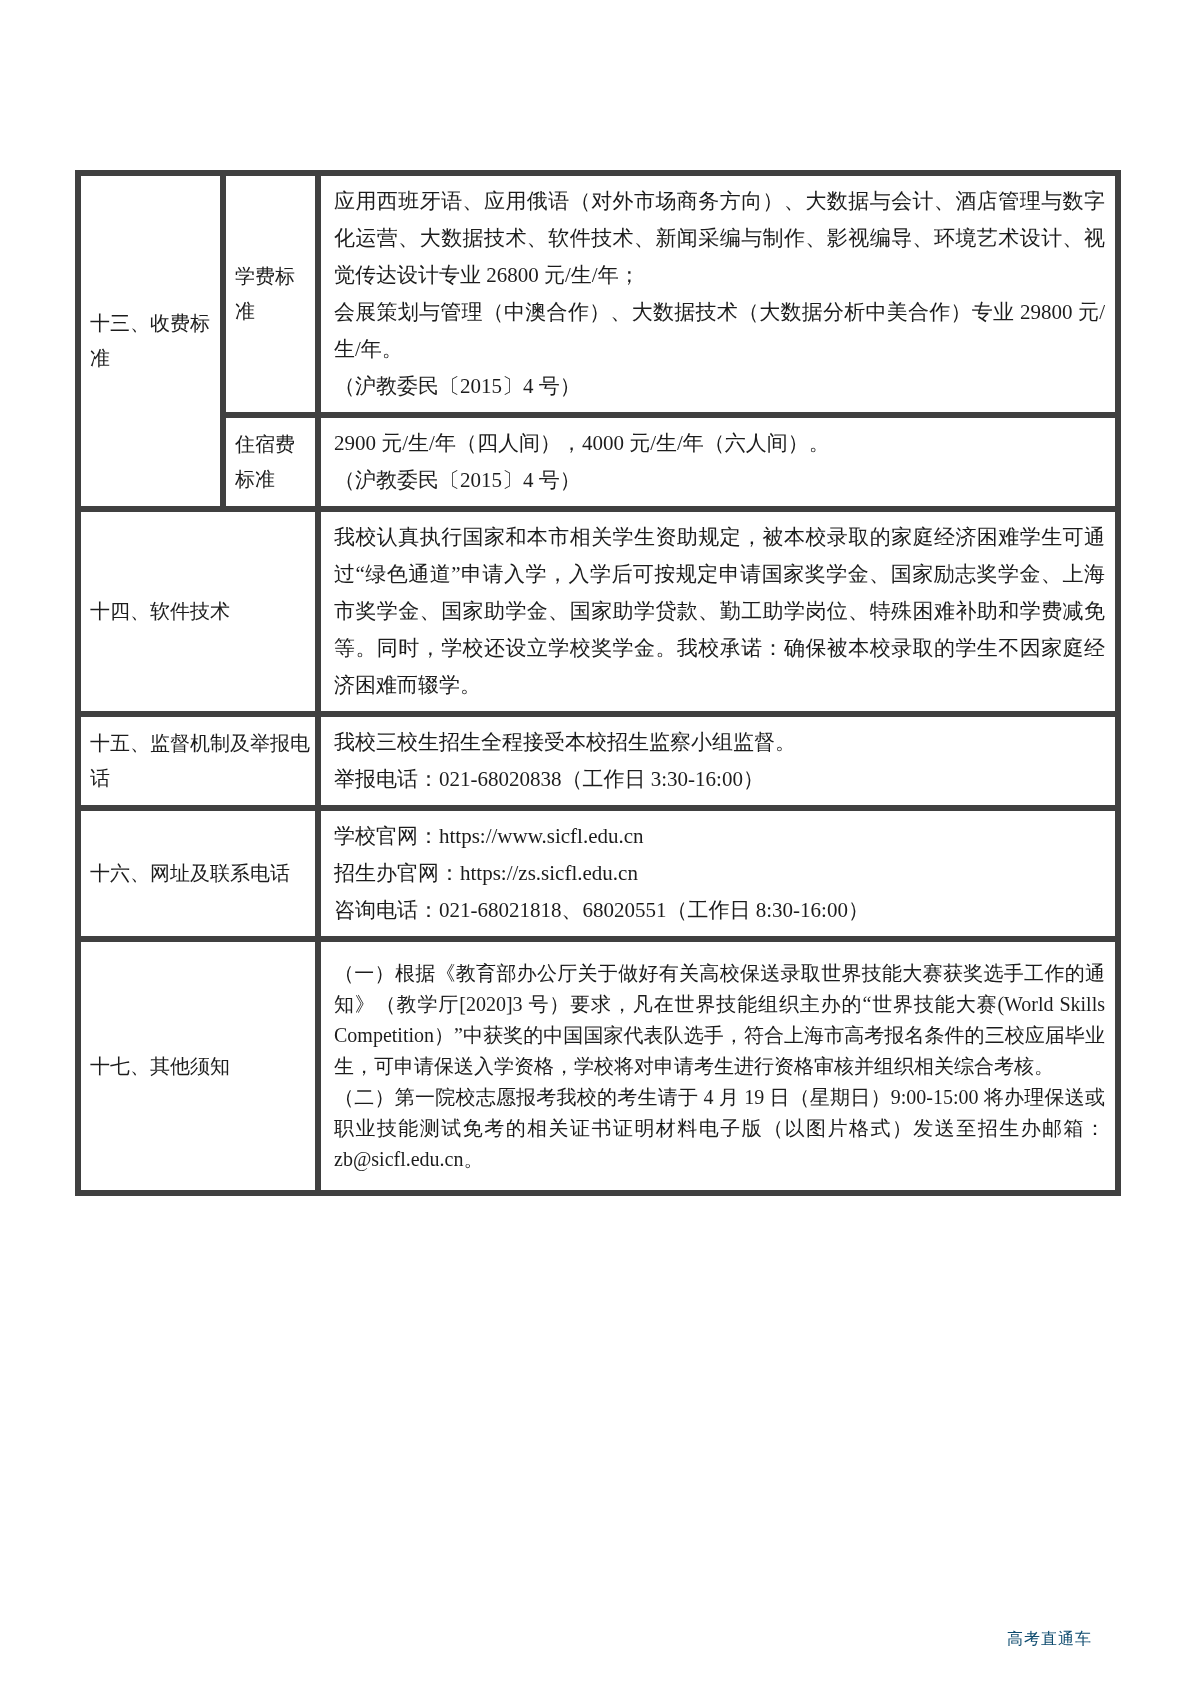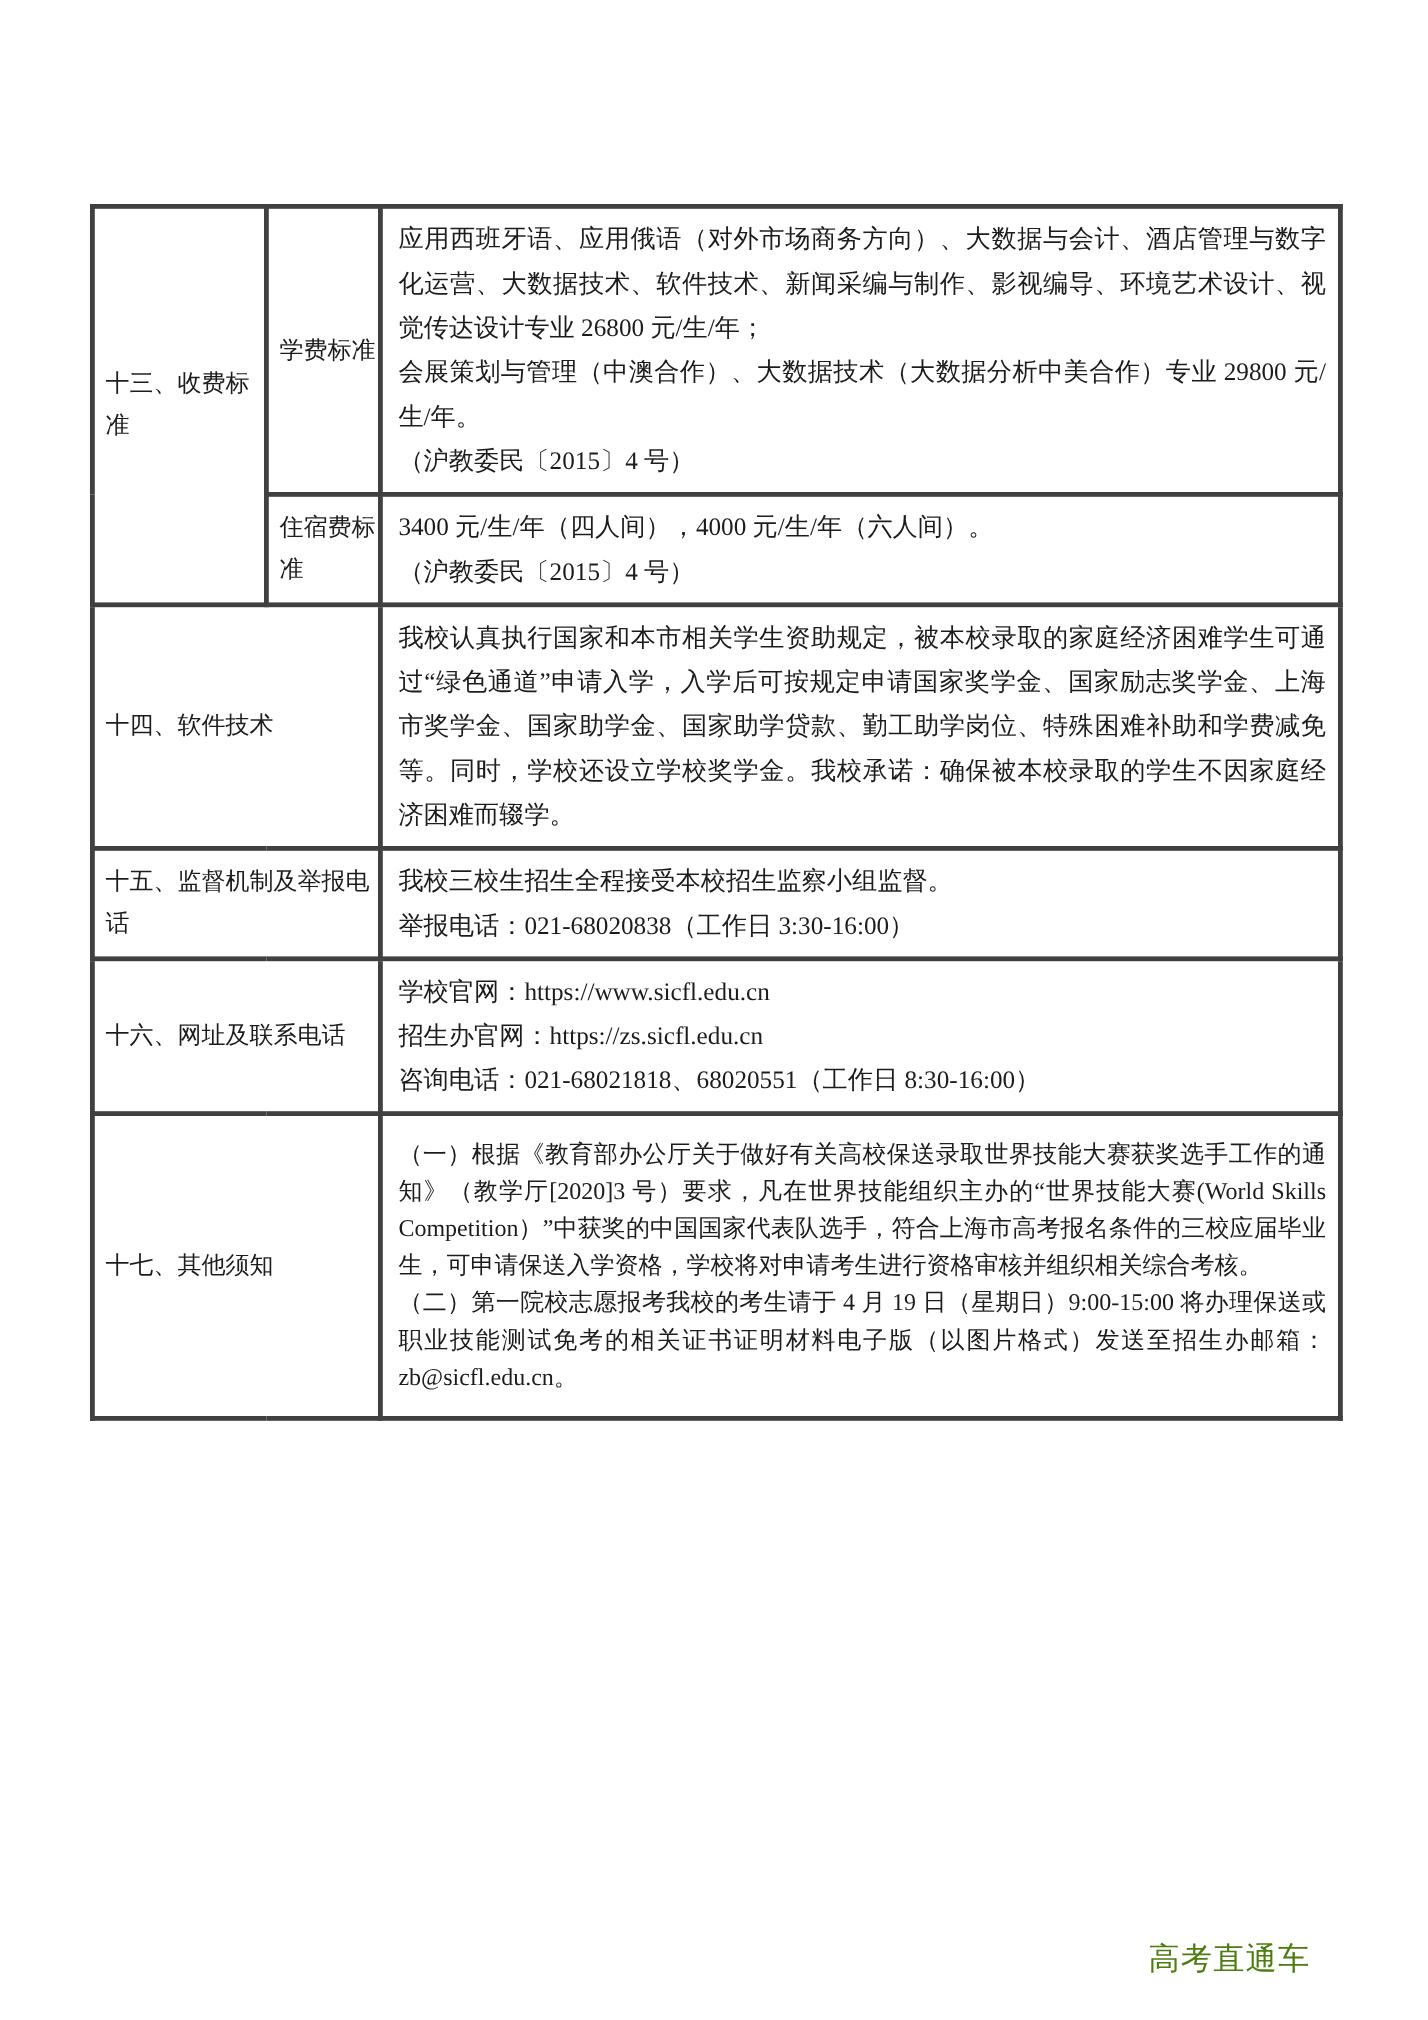--- a/index.html
+++ b/index.html
@@ -19,21 +19,21 @@
   }
   .doc-table {
     position: absolute;
     left: 75px;
     top: 170px;
     width: 1040px;
     border-collapse: collapse;
     table-layout: fixed;
   }
   .doc-table td {
-    border: 4px solid #404040;
+    border: 6px solid #404040;
     vertical-align: middle;
   }
   .col-1 { width: 145px; }
   .col-2 { width: 95px; }
   .col-3 { width: 800px; }
   .label-cell {
     font-weight: normal;
     font-size: 20px;
     line-height: 35px;
     padding: 4px 2px 4px 9px;
@@ -55,22 +55,22 @@
   tr.row-other       { height: 254px; }
   tr.row-other .content-cell {
     line-height: 31px;
     font-size: 20px;
     margin-top: 36px;
   }
   .watermark {
     position: absolute;
     right: 98px;
     bottom: 33px;
-    font-size: 26px;
-    color: #4d7c0f;
+    font-size: 16px;
+    color: #0c4a6e;
     letter-spacing: 1px;
   }
 </style>
 </head>
 <body>
 
 <div class="page">
 
   <table class="doc-table">
     <colgroup>
@@ -85,21 +85,21 @@
         <td class="content-cell">
           <p class="para">应用西班牙语、应用俄语（对外市场商务方向）、大数据与会计、酒店管理与数字化运营、大数据技术、软件技术、新闻采编与制作、影视编导、环境艺术设计、视觉传达设计专业 26800 元/生/年；</p>
           <p class="para">会展策划与管理（中澳合作）、大数据技术（大数据分析中美合作）专业 29800 元/生/年。</p>
           <p class="para">（沪教委民〔2015〕4 号）</p>
         </td>
       </tr>
 
       <tr class="row-housing">
         <td class="label-cell">住宿费标准</td>
         <td class="content-cell">
-          <p class="para">3400 元/生/年（四人间），4000 元/生/年（六人间）。</p>
+          <p class="para">2900 元/生/年（四人间），4000 元/生/年（六人间）。</p>
           <p class="para">（沪教委民〔2015〕4 号）</p>
         </td>
       </tr>
 
       <tr class="row-aid">
         <td class="label-cell" colspan="2">十四、软件技术</td>
         <td class="content-cell">
           <p class="para">我校认真执行国家和本市相关学生资助规定，被本校录取的家庭经济困难学生可通过“绿色通道”申请入学，入学后可按规定申请国家奖学金、国家励志奖学金、上海市奖学金、国家助学金、国家助学贷款、勤工助学岗位、特殊困难补助和学费减免等。同时，学校还设立学校奖学金。我校承诺：确保被本校录取的学生不因家庭经济困难而辍学。</p>
         </td>
       </tr>

